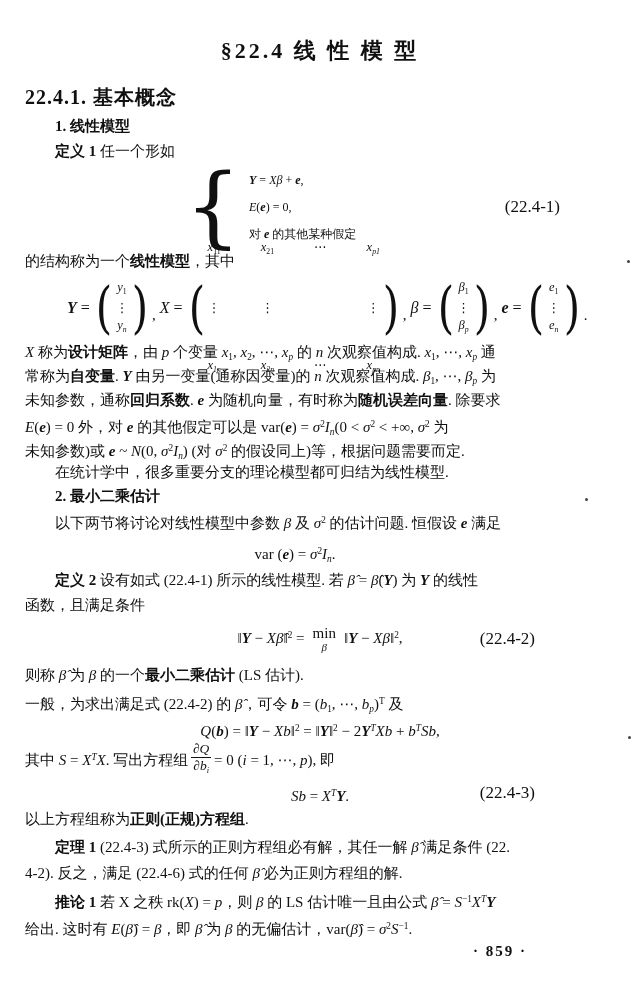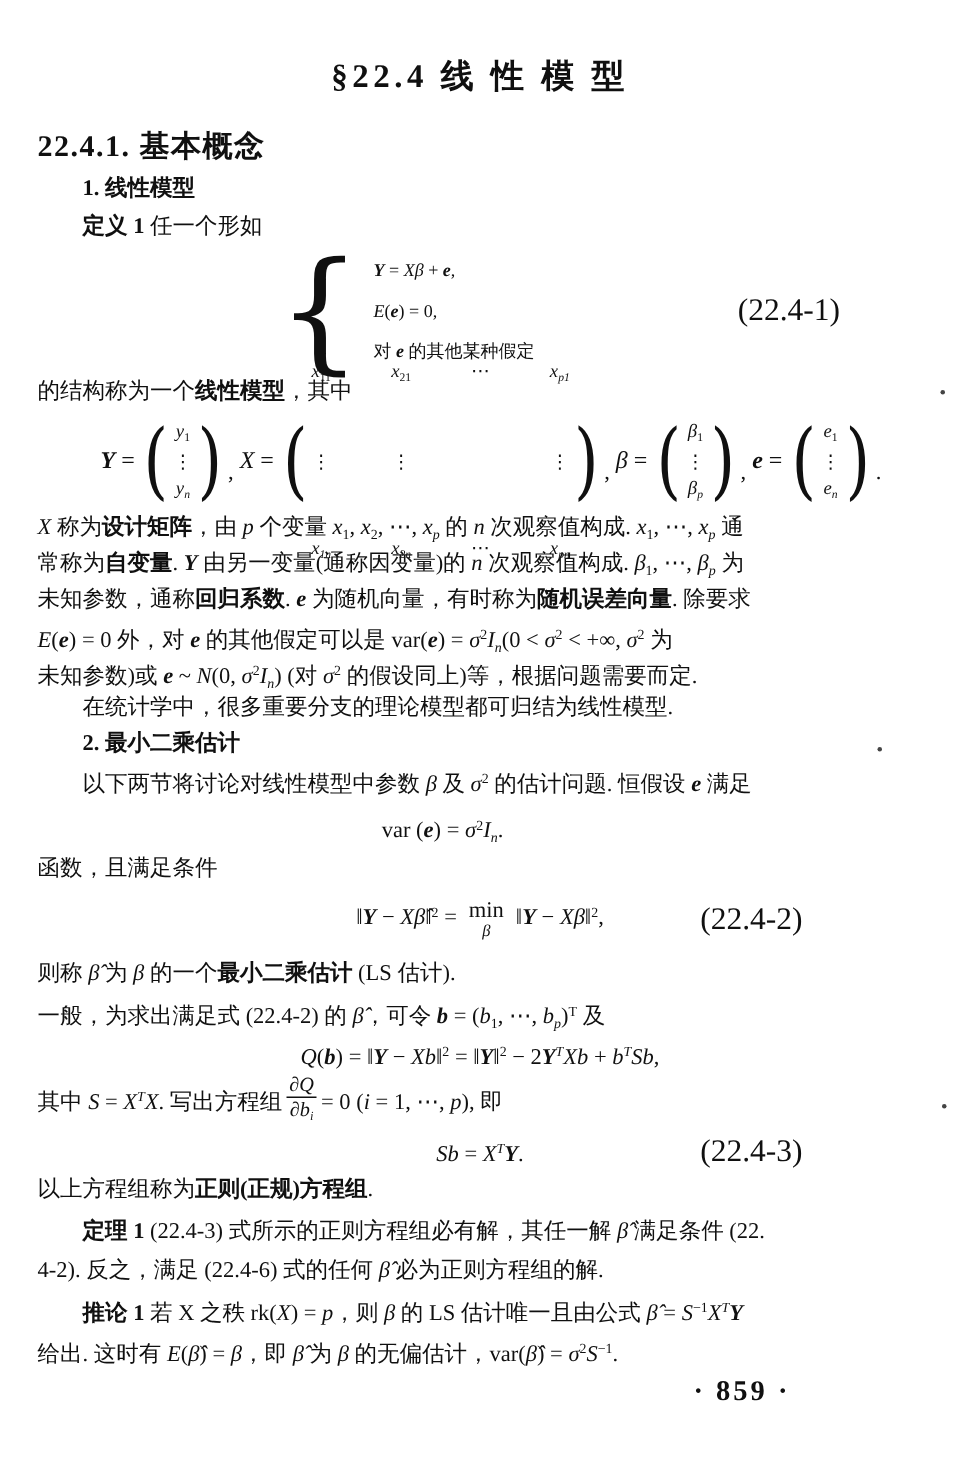--- a/index.html
+++ b/index.html
@@ -51,21 +51,21 @@
   .brace{
     font-size:88px;font-weight:400;line-height:82px;
     transform:scaleY(1.0);
     font-family:"DejaVu Serif",serif;
   }
   .eq-sys-lines{margin-left:8px;}
   .eq-sys-lines .sysline{font-size:12px;line-height:27px;height:27px;white-space:nowrap;}
   .eq-label{
     position:absolute;right:-55px;top:50%;
     transform:translateY(-50%);
-    font-size:21px;
+    font-size:17px;
   }
   .eq-system .eq-label{right:55px;}
 
   
   .matrix-row{
     margin-top:2px;margin-left:42px;
     height:64px;
     display:flex;align-items:center;
     font-size:15px;
     white-space:nowrap;
@@ -118,21 +118,21 @@
   }
   .frac .den{border-top:1.3px solid #101010;padding:0 2px;}
 
   .p6{height:36px;display:flex;align-items:center;font-size:15px;white-space:nowrap;}
 
   .thm{margin-top:2px;}
 
   .page-number{
     margin-top:4px;height:22px;
     text-align:right;padding-right:88px;
-    font-size:19px;font-weight:700;
+    font-size:15px;font-weight:700;
     letter-spacing:2px;
   }
 
   .speck{position:absolute;background:#444;border-radius:50%;}
 </style>
 </head>
 <body>
 
 <div class="page">
 
@@ -222,20 +222,21 @@
   <div class="line" style="line-height:24px;height:24px"><span>未知参数)或 </span><span class="f-b f-i">e</span><span> ~ </span><span class="f-i">N</span><span>(0, </span><span class="f-i">σ</span><span class="f-sup">2</span><span class="f-i">I</span><span class="f-sub f-i">n</span><span>) (对 </span><span class="f-i">σ</span><span class="f-sup">2</span><span> 的假设同上)等，根据问题需要而定.</span></div>
 
   <div class="line indent" style="line-height:24px;height:24px"><span>在统计学中，很多重要分支的理论模型都可归结为线性模型.</span></div>
 
   <div class="line indent" style="line-height:24px;height:24px"><span class="f-b">2. 最小二乘估计</span></div>
 
   <div class="line indent"><span>以下两节将讨论对线性模型中参数 </span><span class="f-i">β</span><span> 及 </span><span class="f-i">σ</span><span class="f-sup">2</span><span> 的估计问题. 恒假设 </span><span class="f-b f-i">e</span><span> 满足</span></div>
 
   <div class="eq-center eq-var"><span>var (</span><span class="f-b f-i">e</span><span>) = </span><span class="f-i">σ</span><span class="f-sup">2</span><span class="f-i">I</span><span class="f-sub f-i">n</span><span>.</span></div>
 
+  <div class="line tall indent"><span class="f-b">定义 2</span><span>  设有如式 (22.4-1) 所示的线性模型. 若 </span><span class="f-i">β̂</span><span> = </span><span class="f-i">β̂</span><span>(</span><span class="f-b f-i">Y</span><span>) 为 </span><span class="f-b f-i">Y</span><span> 的线性</span></div>
   <div class="line"><span>函数，且满足条件</span></div>
 
   <div class="eq-center eq-2">
     <span><span>‖</span><span class="f-b f-i">Y</span><span> − </span><span class="f-i">Xβ̂</span><span>‖</span><span class="f-sup">2</span><span> = </span></span>
     <span class="minunder">
       <span class="mtop">min</span>
       <span class="mbot">β</span>
     </span>
     <span><span>‖</span><span class="f-b f-i">Y</span><span> − </span><span class="f-i">Xβ</span><span>‖</span><span class="f-sup">2</span><span>,</span></span>
     <span class="eq-label" style="right:80px">(22.4-2)</span>

